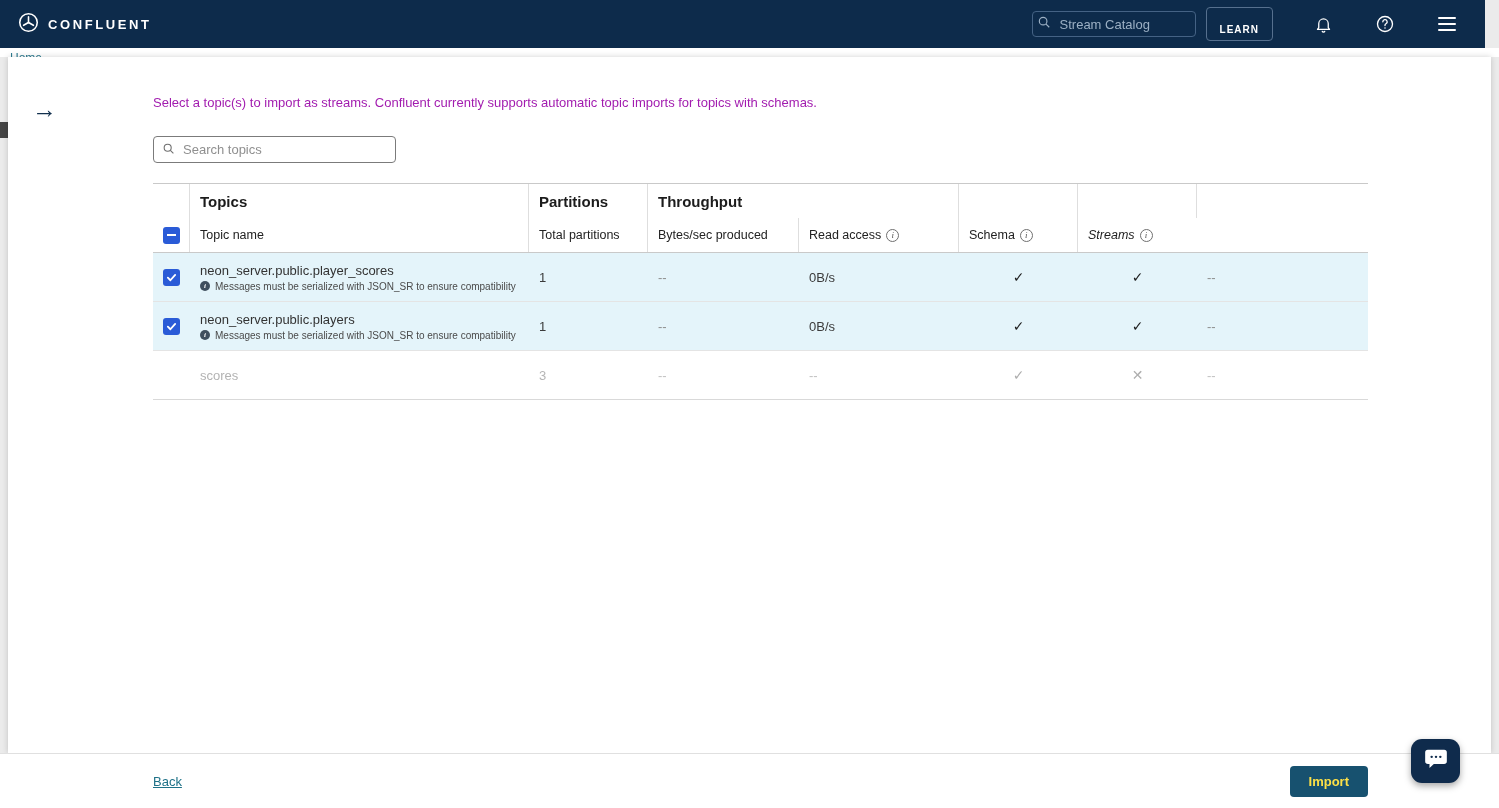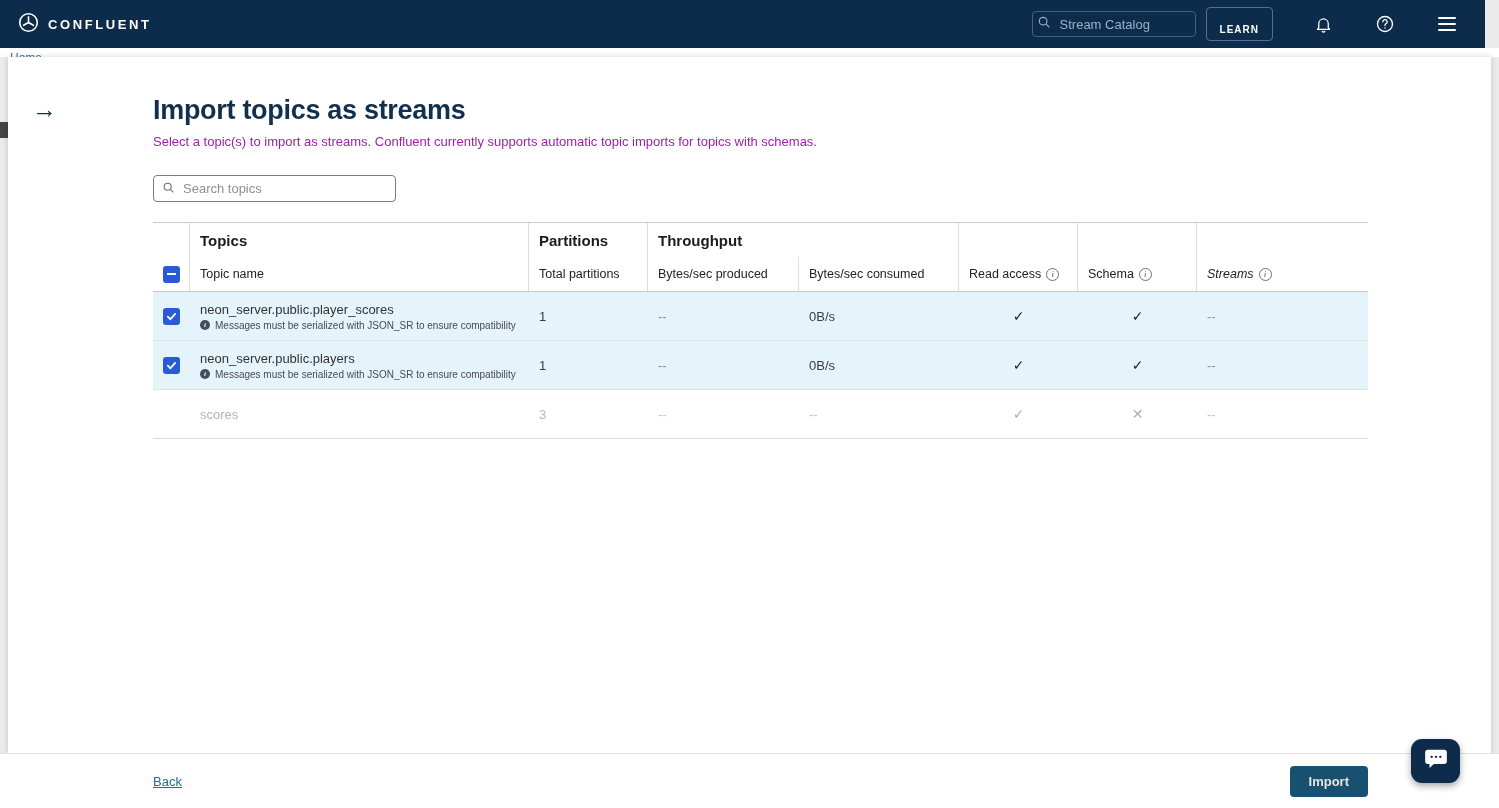--- a/index.html
+++ b/index.html
@@ -112,21 +112,21 @@
   .trow.disabled .dim { color:#c2c2c2; }
 
   
   .footer {
     position:absolute; left:0; right:0; bottom:0; height:55px; background:#fff;
     border-top:1px solid #e0e0e0; z-index:3; display:flex; align-items:center;
     justify-content:space-between; padding:0 131px 0 153px;
   }
   .back-link { color:#1f7288; font-size:13px; text-decoration:underline; cursor:pointer; }
   .import-btn {
-    background:#17516f; color:#e5e5e5; border:none; border-radius:4px; height:31px;
+    background:#17516f; color:#fde047; border:none; border-radius:4px; height:31px;
     padding:0 19px; font-size:13px; font-weight:700; cursor:pointer;
     font-family:"Liberation Sans",sans-serif;
   }
 
   
   .chat-fab {
     position:absolute; right:39px; bottom:25px; width:49px; height:44px;
     background:#0f2b4c; border-radius:11px; display:flex; align-items:center;
     justify-content:center; box-shadow:0 3px 7px rgba(0,0,0,.35); cursor:pointer; z-index:7;
   }
@@ -183,21 +183,20 @@
 
 <div class="crumb-strip">
   <span>Home</span>
 </div>
 <div class="notch"></div>
 
 <main class="panel">
   <button class="collapse-arrow">→</button>
 
   <div class="content">
-    <h1 class="page-title">Import topics as streams</h1>
     <p class="page-subtitle">Select a topic(s) to import as streams. Confluent currently supports automatic topic imports for topics with schemas.</p>
 
     <div class="search-box">
       <span>
         <svg width="13" height="13" viewBox="0 0 24 24" fill="none" stroke="#6f6f6f" stroke-width="2">
           <circle cx="10.5" cy="10.5" r="6.5"></circle>
             <line x1="15.5" y1="15.5" x2="21" y2="21"></line>
         </svg>
       </span>
       <input type="text" placeholder="Search topics" style="">
@@ -213,21 +212,20 @@
         <div class="th"></div>
         <div class="th"></div>
         <div class="th last"></div>
 
         <div class="th center">
           <span class="cb ind"></span>
         </div>
         <div class="th sub-label">Topic name</div>
         <div class="th sub-label">Total partitions</div>
         <div class="th sub-label">Bytes/sec produced</div>
-        <div class="th sub-label">Bytes/sec consumed</div>
         <div class="th sub-label">
           <span>Read access</span>
           <span class="info"></span>
         </div>
         <div class="th sub-label">
           <span>Schema</span>
           <span class="info"></span>
         </div>
         <div class="th sub-label last">
           <span>Streams</span>

